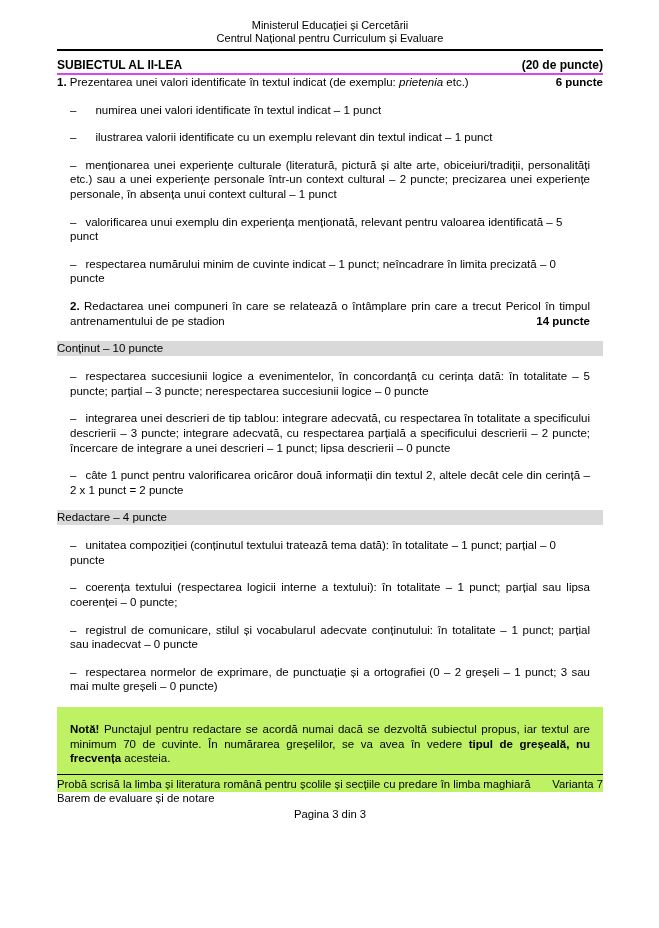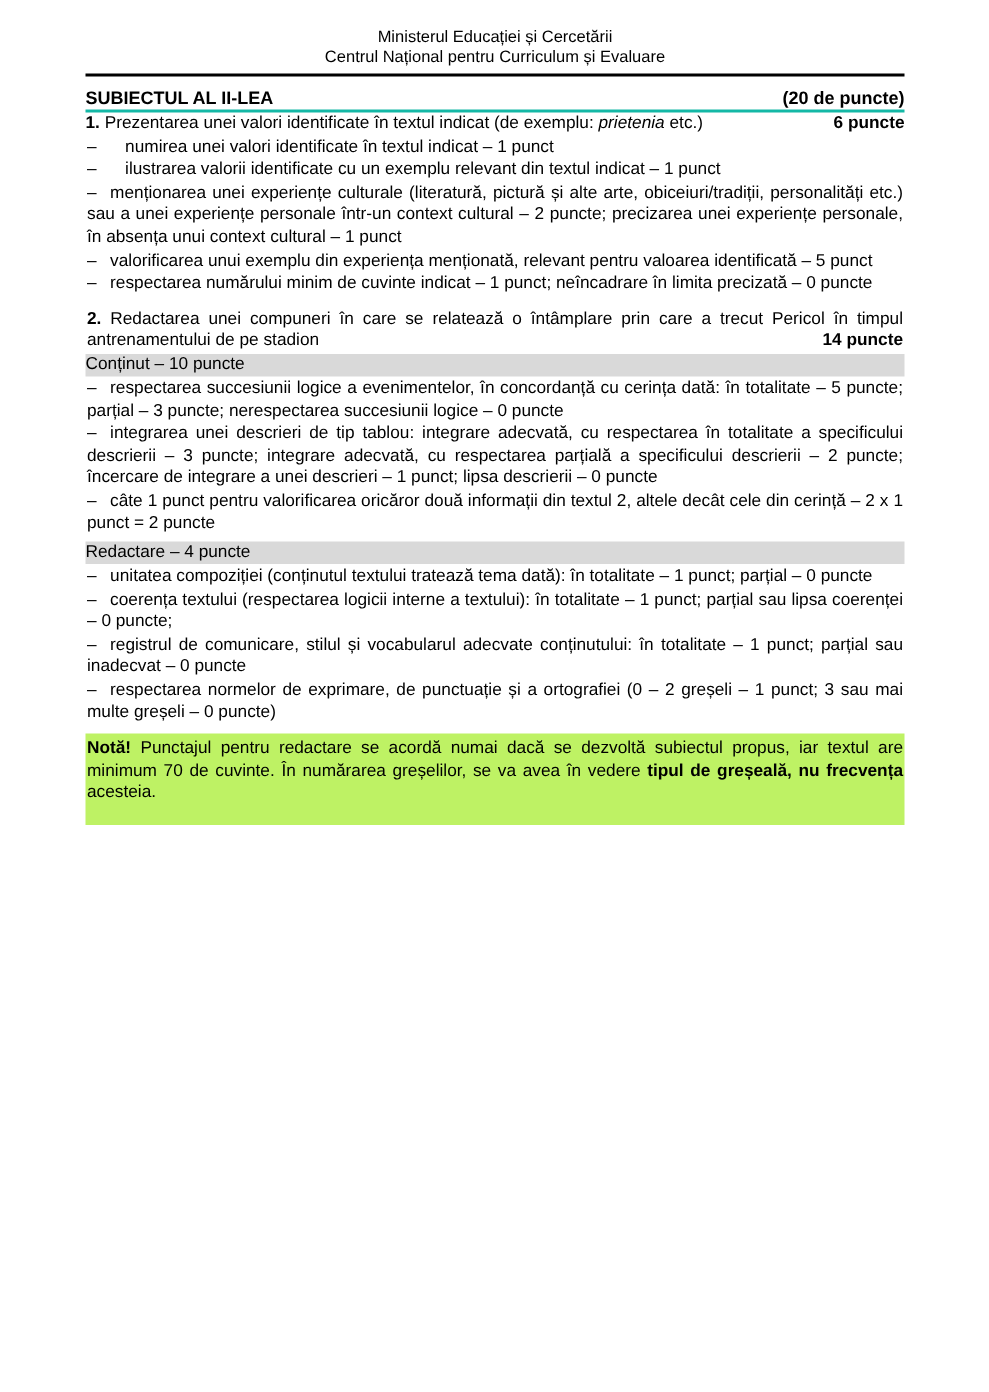--- a/index.html
+++ b/index.html
@@ -7,23 +7,23 @@
     position:relative; width:659px; height:828px; background:#fff;
     font-family:"Liberation Sans","DejaVu Sans",sans-serif;
     font-size:11.5px; line-height:14.6px; color:#000; overflow:hidden;
   }
   .content { position:absolute; left:57px; top:0; width:546px; }
   .doc-header { text-align:center; padding-top:19px; font-size:11px; line-height:13px; }
   .header-rule { border-bottom:2px solid #000; margin-top:4px; }
   .subject-row {
     display:flex; justify-content:space-between; align-items:flex-end;
     font-weight:bold; font-size:12px; line-height:15px;
-    border-bottom:2px solid #14b8a6; margin-top:7px;
+    border-bottom:2px solid #d946ef; margin-top:7px;
   }
-  p { margin:1px; }
+  p { margin:13px; }
   .justify { text-align:justify; }
   .row { display:flex; justify-content:space-between; }
   .row .t { flex:1 1 auto; }
   .pts { font-weight:bold; white-space:nowrap; margin-left:6px; }
   .bullet .dash { display:inline-block; margin-right:9px; }
   .bullet.wide .dash { margin-right:19px; }
   .item2 { position:relative; margin-top:9px; }
   .item2 .pts-abs { position:absolute; right:0; bottom:0; font-weight:bold; }
   .section-bar { background:#d9d9d9; font-weight:normal; line-height:15px; height:15px; margin-top:1px; }
   .section-bar.mt { margin-top:5px; }
@@ -74,13 +74,22 @@
     <p class="bullet justify"><span class="dash">–</span><span>coerența textului (respectarea logicii interne a textului): în totalitate – 1 punct; parțial sau lipsa coerenței – 0 puncte;</span></p>
     <p class="bullet justify"><span class="dash">–</span><span>registrul de comunicare, stilul și vocabularul adecvate conținutului: în totalitate – 1 punct; parțial sau inadecvat – 0 puncte</span></p>
     <p class="bullet justify"><span class="dash">–</span><span>respectarea normelor de exprimare, de punctuație și a ortografiei (0 – 2 greșeli – 1 punct; 3 sau mai multe greșeli – 0 puncte)</span></p>
 
     <div class="nota">
       <p class="justify"><b>Notă!</b><span> Punctajul pentru redactare se acordă numai dacă se dezvoltă subiectul propus, iar textul are minimum 70 de cuvinte. În numărarea greșelilor, se va avea în vedere </span><b>tipul de greșeală, nu frecvența</b><span> acesteia.</span></p>
     </div>
 
   </div>
 
+  <div class="footer">
+    <div class="footer-rule"></div>
+    <div class="frow">
+      <span>Probă scrisă la limba și literatura română pentru școlile și secțiile cu predare în limba maghiară</span>
+      <span>Varianta 7</span>
+    </div>
+    <div>Barem de evaluare și de notare</div>
+    <div class="fcenter">Pagina 3 din 3</div>
+  </div>
 </div>
 
 </body></html>

